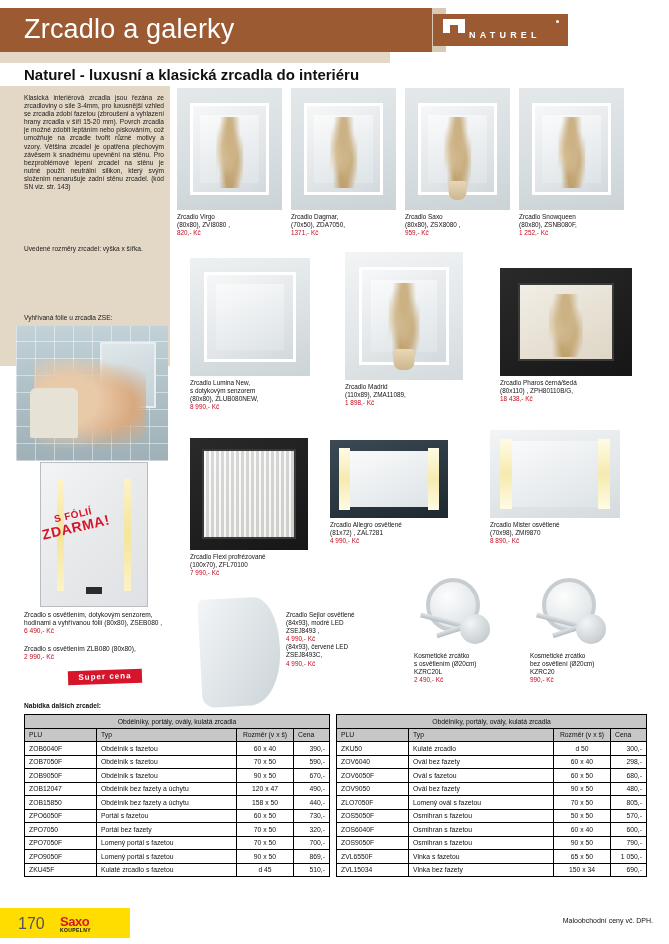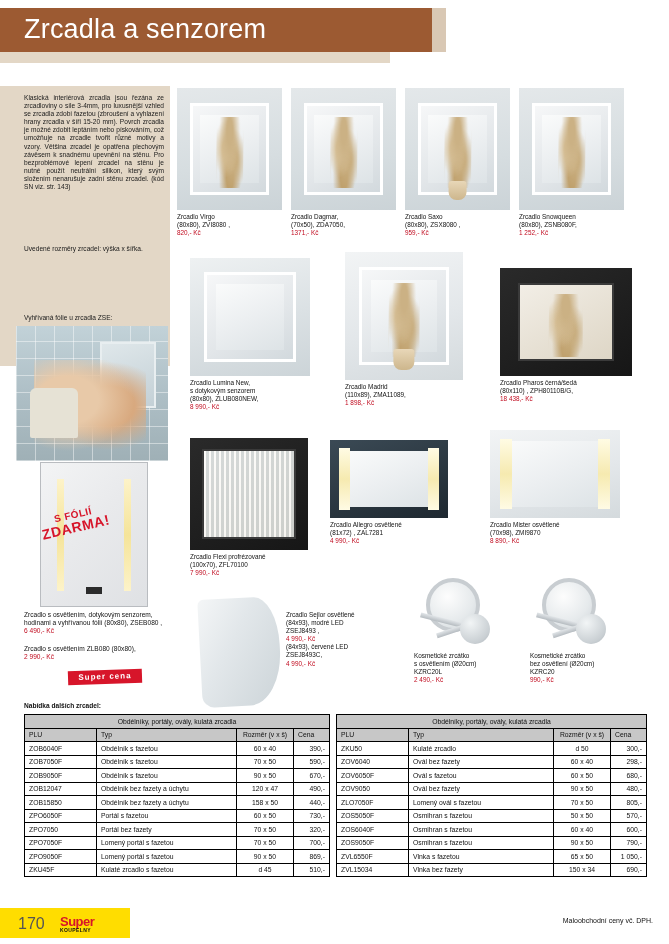--- a/index.html
+++ b/index.html
@@ -274,24 +274,30 @@
     font-size:7px; color:#111;
   }
 </style>
 </head>
 <body>
 
 <div class="page">
 
   <div class="hdr-band"></div>
   <div class="hdr-band2"></div>
-  <div class="hdr-title">Zrcadla a senzorem</div>
+  <div class="hdr-title">Zrcadlo a galerky</div>
   <div class="beige-strip"></div>
 
-
+  <div class="logo-box">
+    <div class="logo-glyph"></div>
+    <div class="logo-word">NATUREL</div>
+    <div class="logo-dot"></div>
+  </div>
+
+  <div class="subtitle">Naturel - luxusní a klasická zrcadla do interiéru</div>
 
   <div class="side-panel2"></div>
   <div class="side-text">Klasická interiérová zrcadla jsou řezána ze zrcadloviny o síle 3-4mm, pro luxusnější vzhled se zrcadla zdobí fazetou (zbroušení a vyhlazení hrany zrcadla v šíři 15-20 mm). Povrch zrcadla je možné zdobit leptáním nebo pískováním, což umožňuje na zrcadle tvořit různé motivy a vzory. Většina zrcadel je opatřena plechovým závěsem k snadnému upevnění na stěnu. Pro bezproblémové lepení zrcadel na stěnu je nutné použít neutrální silikon, který svým složením nenarušuje zadní stěnu zrcadel. (kód SN viz. str. 143)</div>
   <div class="side-dims">Uvedené rozměry zrcadel: výška x šířka.</div>
   <div class="side-foil">Vyhřívaná fólie u zrcadla ZSE:</div>
 
   <div class="side-photo">
     <div class="tile-grid"></div>
     <div class="photo-mirror"></div>
     <div class="photo-figs"></div>
@@ -649,17 +655,17 @@
           <td>ZVL15034</td>
           <td>Vlnka bez fazety</td>
           <td class="num">150 x 34</td>
           <td class="price">690,-</td>
         </tr>
       </tbody>
   </table>
 
   <div class="foot-bar"></div>
   <div class="pg-num">170</div>
-  <div class="siko">Super</div>
+  <div class="siko">Saxo</div>
   <div class="siko-sub">KOUPELNY</div>
   <div class="foot-right">Maloobchodní ceny vč. DPH.</div>
 
 </div>
 
 </body></html>

